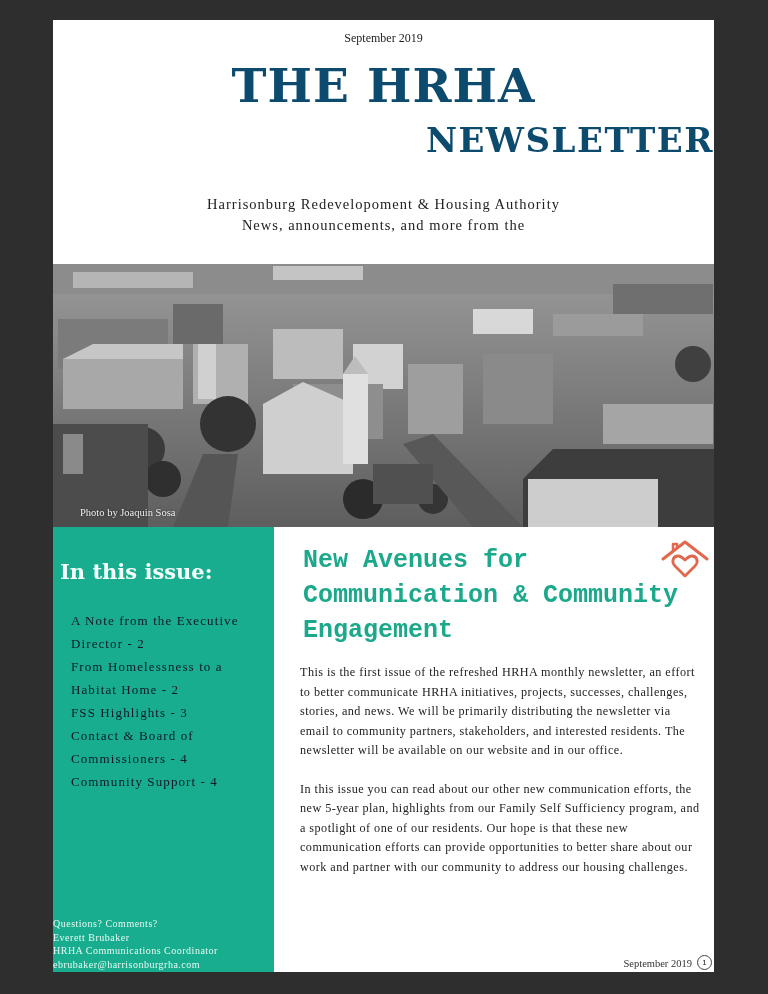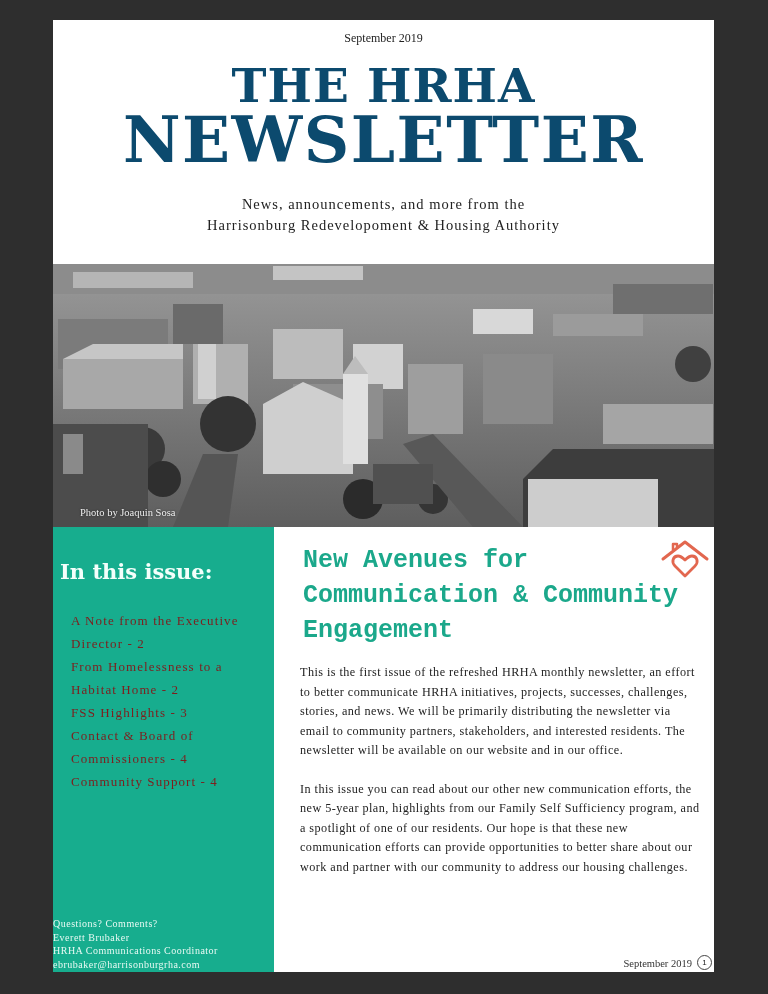--- a/index.html
+++ b/index.html
@@ -27,21 +27,21 @@
     }
     .title {
       position: absolute; left: 0; right: 0; top: 38px;
       font-family: "DejaVu Serif", serif;
       font-weight: bold;
       color: #0c4a6e;
       font-size: 47px;
       line-height: 55px;
       letter-spacing: 1px;
     }
-    .title .l2 { display:block; font-size: 63px; letter-spacing: 1.5px; }
+    .title .l2 { display:block; font-size: 34px; letter-spacing: 1.5px; text-align: right; }
     .subtitle {
       position: absolute; left: 0; right: 0; top: 174px;
       font-size: 14.5px; line-height: 21px; color: #222;
       letter-spacing: 1px;
     }
     .photo {
       position: absolute; left: 0; top: 244px; width: 661px; height: 263px;
       overflow: hidden;
       background:
         linear-gradient(180deg, rgba(255,255,255,0.0) 0%, rgba(0,0,0,0.0) 100%),
@@ -61,21 +61,21 @@
     }
     .sidebar-title {
       position: absolute; left: 7px; top: 32px;
       font-family: "DejaVu Serif", serif;
       font-weight: bold; font-size: 21px; color: #f4fffb;
     }
     .toc {
       position: absolute; left: 18px; top: 82px; width: 200px;
       list-style: none; margin: 0; padding: 0;
       font-size: 13px; line-height: 23px; letter-spacing: 1.1px;
-      color: #7f1d1d;
+      color: #0f172a;
     }
     .toc li { margin: 0; padding: 0; cursor: pointer; }
     .contact {
       position: absolute; left: 0; width: 221px; top: 390px;
       text-align: left; font-size: 10px; line-height: 13.5px;
       letter-spacing: 0.5px; color: #e9faf4;
     }
     .main {
       position: absolute; left: 221px; top: 507px; width: 440px; height: 445px;
     }
@@ -108,22 +108,22 @@
 
 <div class="page">
 
   <div class="header">
     <div class="issue-date">September 2019</div>
     <div class="title">
       <span class="l1" style="display:block">THE HRHA</span>
       <span class="l2">NEWSLETTER</span>
     </div>
     <div class="subtitle">
+      <div>Harrisonburg Redevelopoment &amp; Housing Authority</div>
       <div>News, announcements, and more from the</div>
-      <div>Harrisonburg Redevelopoment &amp; Housing Authority</div>
     </div>
   </div>
 
   <div class="photo">
     <svg width="661" height="263" viewBox="0 0 661 263">
       <defs>
         <linearGradient id="sky" x1="0" y1="0" x2="0" y2="1">
           <stop offset="0" stop-color="#9a9a9a"></stop>
           <stop offset="1" stop-color="#5e5e5e"></stop>
         </linearGradient>

